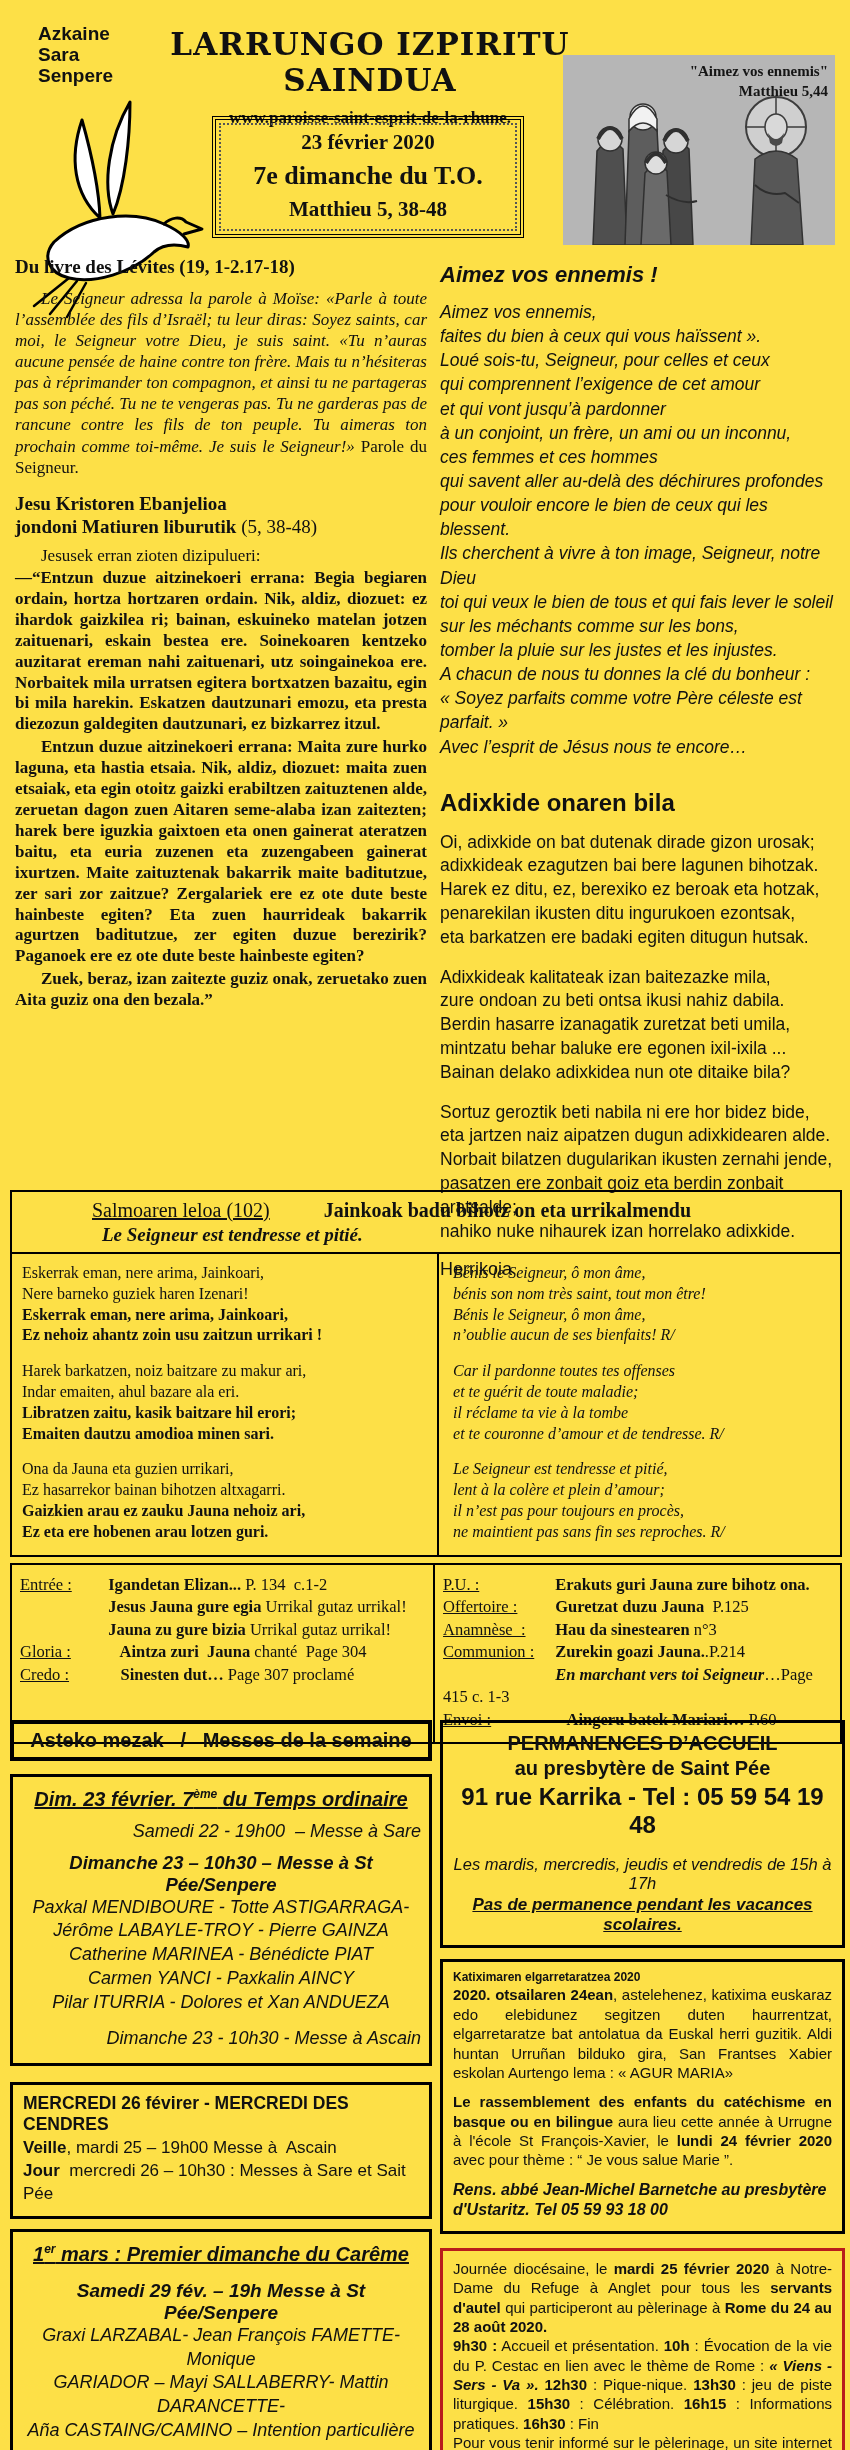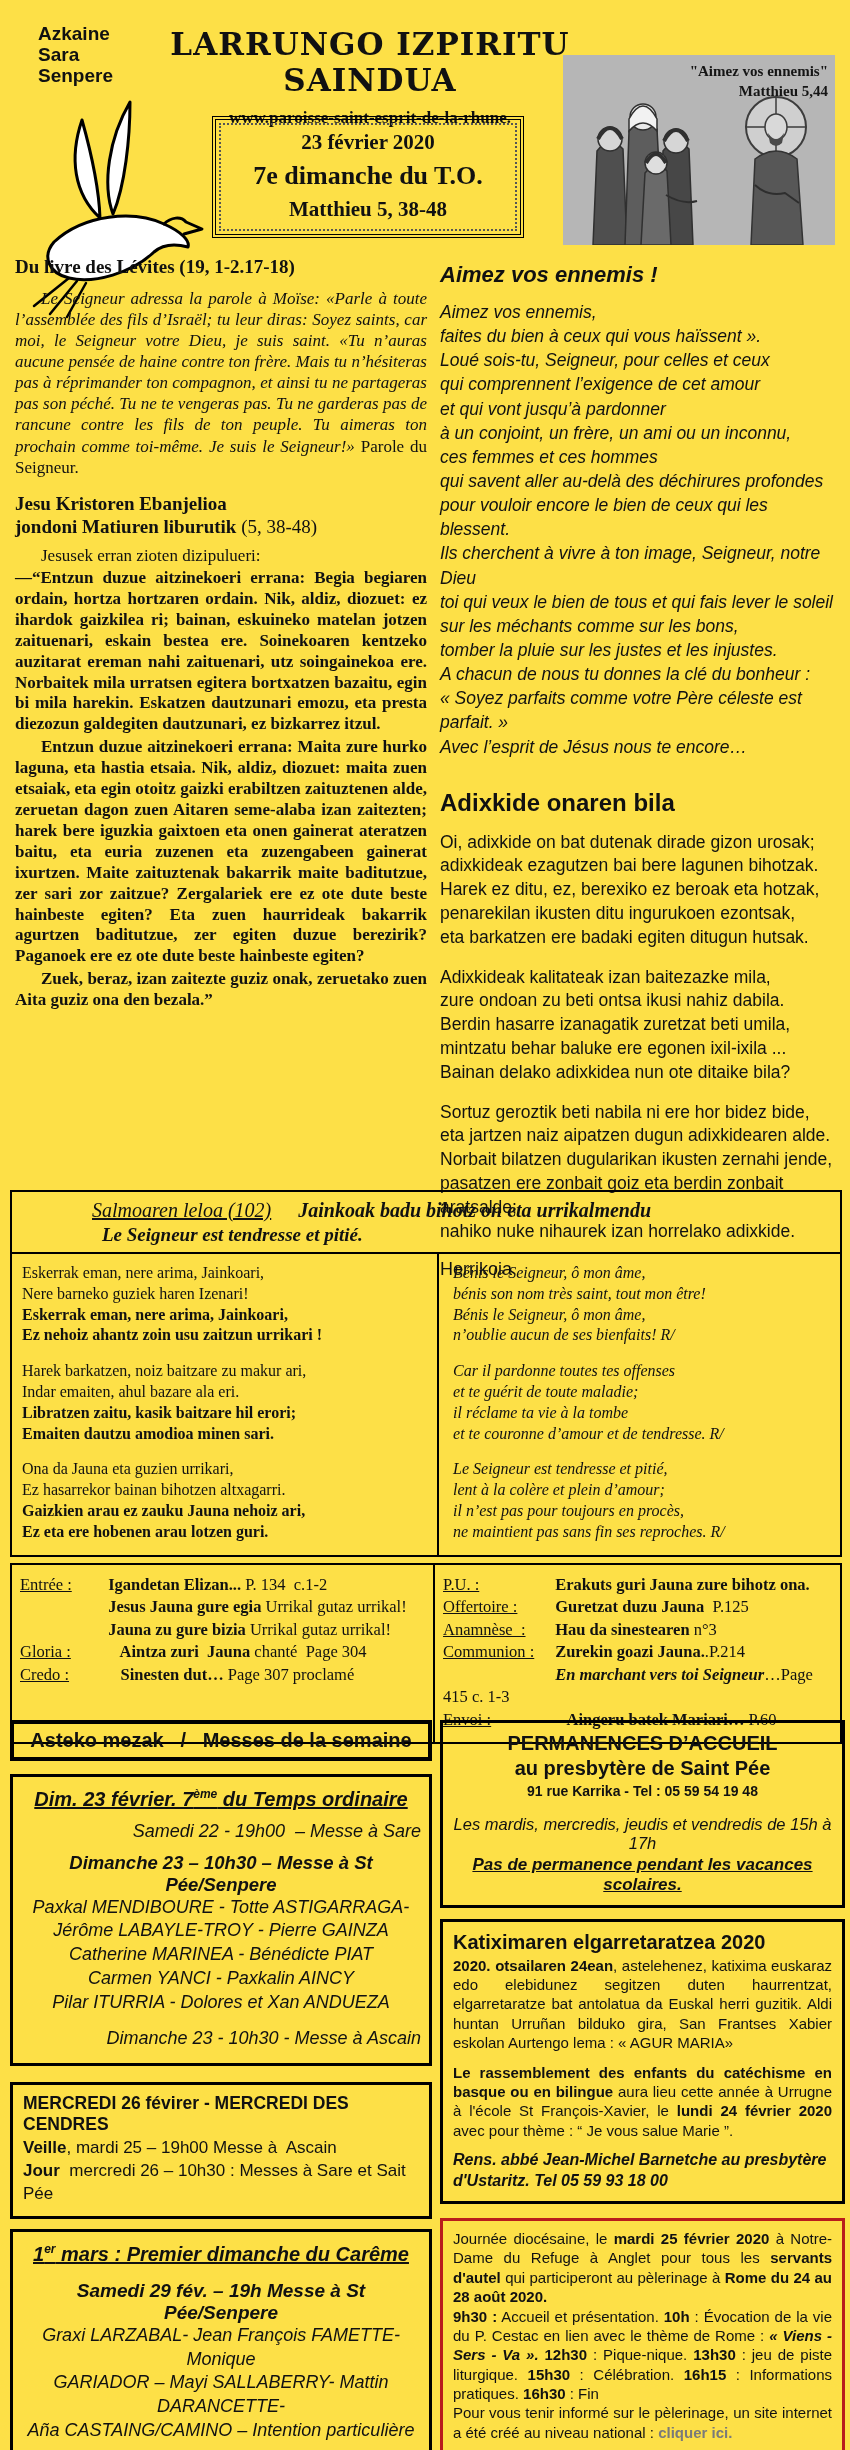--- a/index.html
+++ b/index.html
@@ -41,21 +41,21 @@
                font-size:22px;margin:6px 0 12px;}
   .pline{font-family:"Liberation Sans",sans-serif;font-style:italic;font-size:17.5px;line-height:1.38;}
   .adix-head{font-family:"Liberation Sans",sans-serif;font-weight:bold;font-size:24px;margin:30px 0 14px;}
   .aline{font-family:"Liberation Sans",sans-serif;font-size:17.5px;line-height:1.36;}
   .astanza{margin-bottom:16px;}
   .sig{font-family:"Liberation Sans",sans-serif;font-size:18px;padding-right:60px;}
 
   
   #psalm{position:absolute;left:10px;top:1190px;width:828px;border:2px solid #000;}
   .psalm-head{padding:7px 10px 6px 80px;border-bottom:2px solid #000;}
-  .psalm-head .row1{display:flex;gap:27px;align-items:flex-end;font-style:italic;}
+  .psalm-head .row1{display:flex;gap:54px;align-items:flex-end;}
   .psalm-title{font-size:20px;text-decoration:underline;}
   .psalm-title-b{font-weight:bold;font-size:20px;}
   .psalm-sub{font-weight:bold;font-style:italic;font-size:19px;margin-top:2px;padding-left:10px;}
   .psalm-cols{display:flex;}
   .psalm-cols .pl{width:49.4%;border-right:2px solid #000;padding:9px 6px 12px 10px;}
   .psalm-cols .pr{flex:1;padding:9px 6px 12px 14px;font-style:italic;}
   .psline{font-size:16px;line-height:1.3;}
   .pstanza{margin-bottom:15px;}
   .pstanza:last-child{margin-bottom:0;}
   .bold34 .psline:nth-child(n+3){font-weight:bold;}
@@ -80,25 +80,25 @@
   .boxC{border:3px solid #000;padding:8px 10px 10px;margin-bottom:10px;font-size:17px;}
   .boxD{border:3px solid #000;padding:10px 8px 12px;margin-bottom:8px;}
   .mass-title{text-align:center;font-weight:bold;font-style:italic;font-size:20px;}
   .rline{text-align:right;font-style:italic;font-size:18px;margin-top:10px;white-space:pre-wrap;}
   .cbold{text-align:center;font-weight:bold;font-style:italic;font-size:18.5px;margin-top:10px;}
   .name-line{text-align:center;font-style:italic;font-size:18px;line-height:1.32;}
   .boxC .ct{font-weight:bold;font-size:17.5px;margin-bottom:2px;}
   .boxC .cl{line-height:1.35;white-space:pre-wrap;}
   .boxF{border:3px solid #000;padding:8px 6px 10px;text-align:center;margin-bottom:11px;}
   .boxF .f1,.boxF .f2{font-weight:bold;font-size:20px;line-height:1.25;}
-  .boxF .f3{font-weight:bold;font-size:14px;margin-top:2px;}
+  .boxF .f3{font-weight:bold;font-size:24px;margin-top:2px;}
   .boxF .f4{font-style:italic;font-size:16.5px;margin-top:16px;}
   .boxF .f5{font-weight:bold;font-style:italic;font-size:17px;text-decoration:underline;margin-top:2px;}
   .boxG{border:3px solid #000;padding:8px 10px 10px;margin-bottom:14px;font-size:15px;line-height:1.29;text-align:justify;}
-  .boxG .gt{font-weight:bold;font-size:20px;text-align:left;}
+  .boxG .gt{font-weight:bold;font-size:12px;text-align:left;}
   .boxG p{margin:0 0 10px;}
   .boxG p:last-child{margin:0;}
   .boxG .rens{font-weight:bold;font-style:italic;font-size:16px;text-align:left;}
   .boxH{border:3px solid #b91c1c;padding:8px 10px 10px;font-size:15px;line-height:1.29;text-align:justify;}
   .boxH p{margin:0;}
   .bi{font-weight:bold;font-style:italic;}
   .link{font-weight:bold;color:#7a7a7a;}
 </style>
 </head>
 <body>

